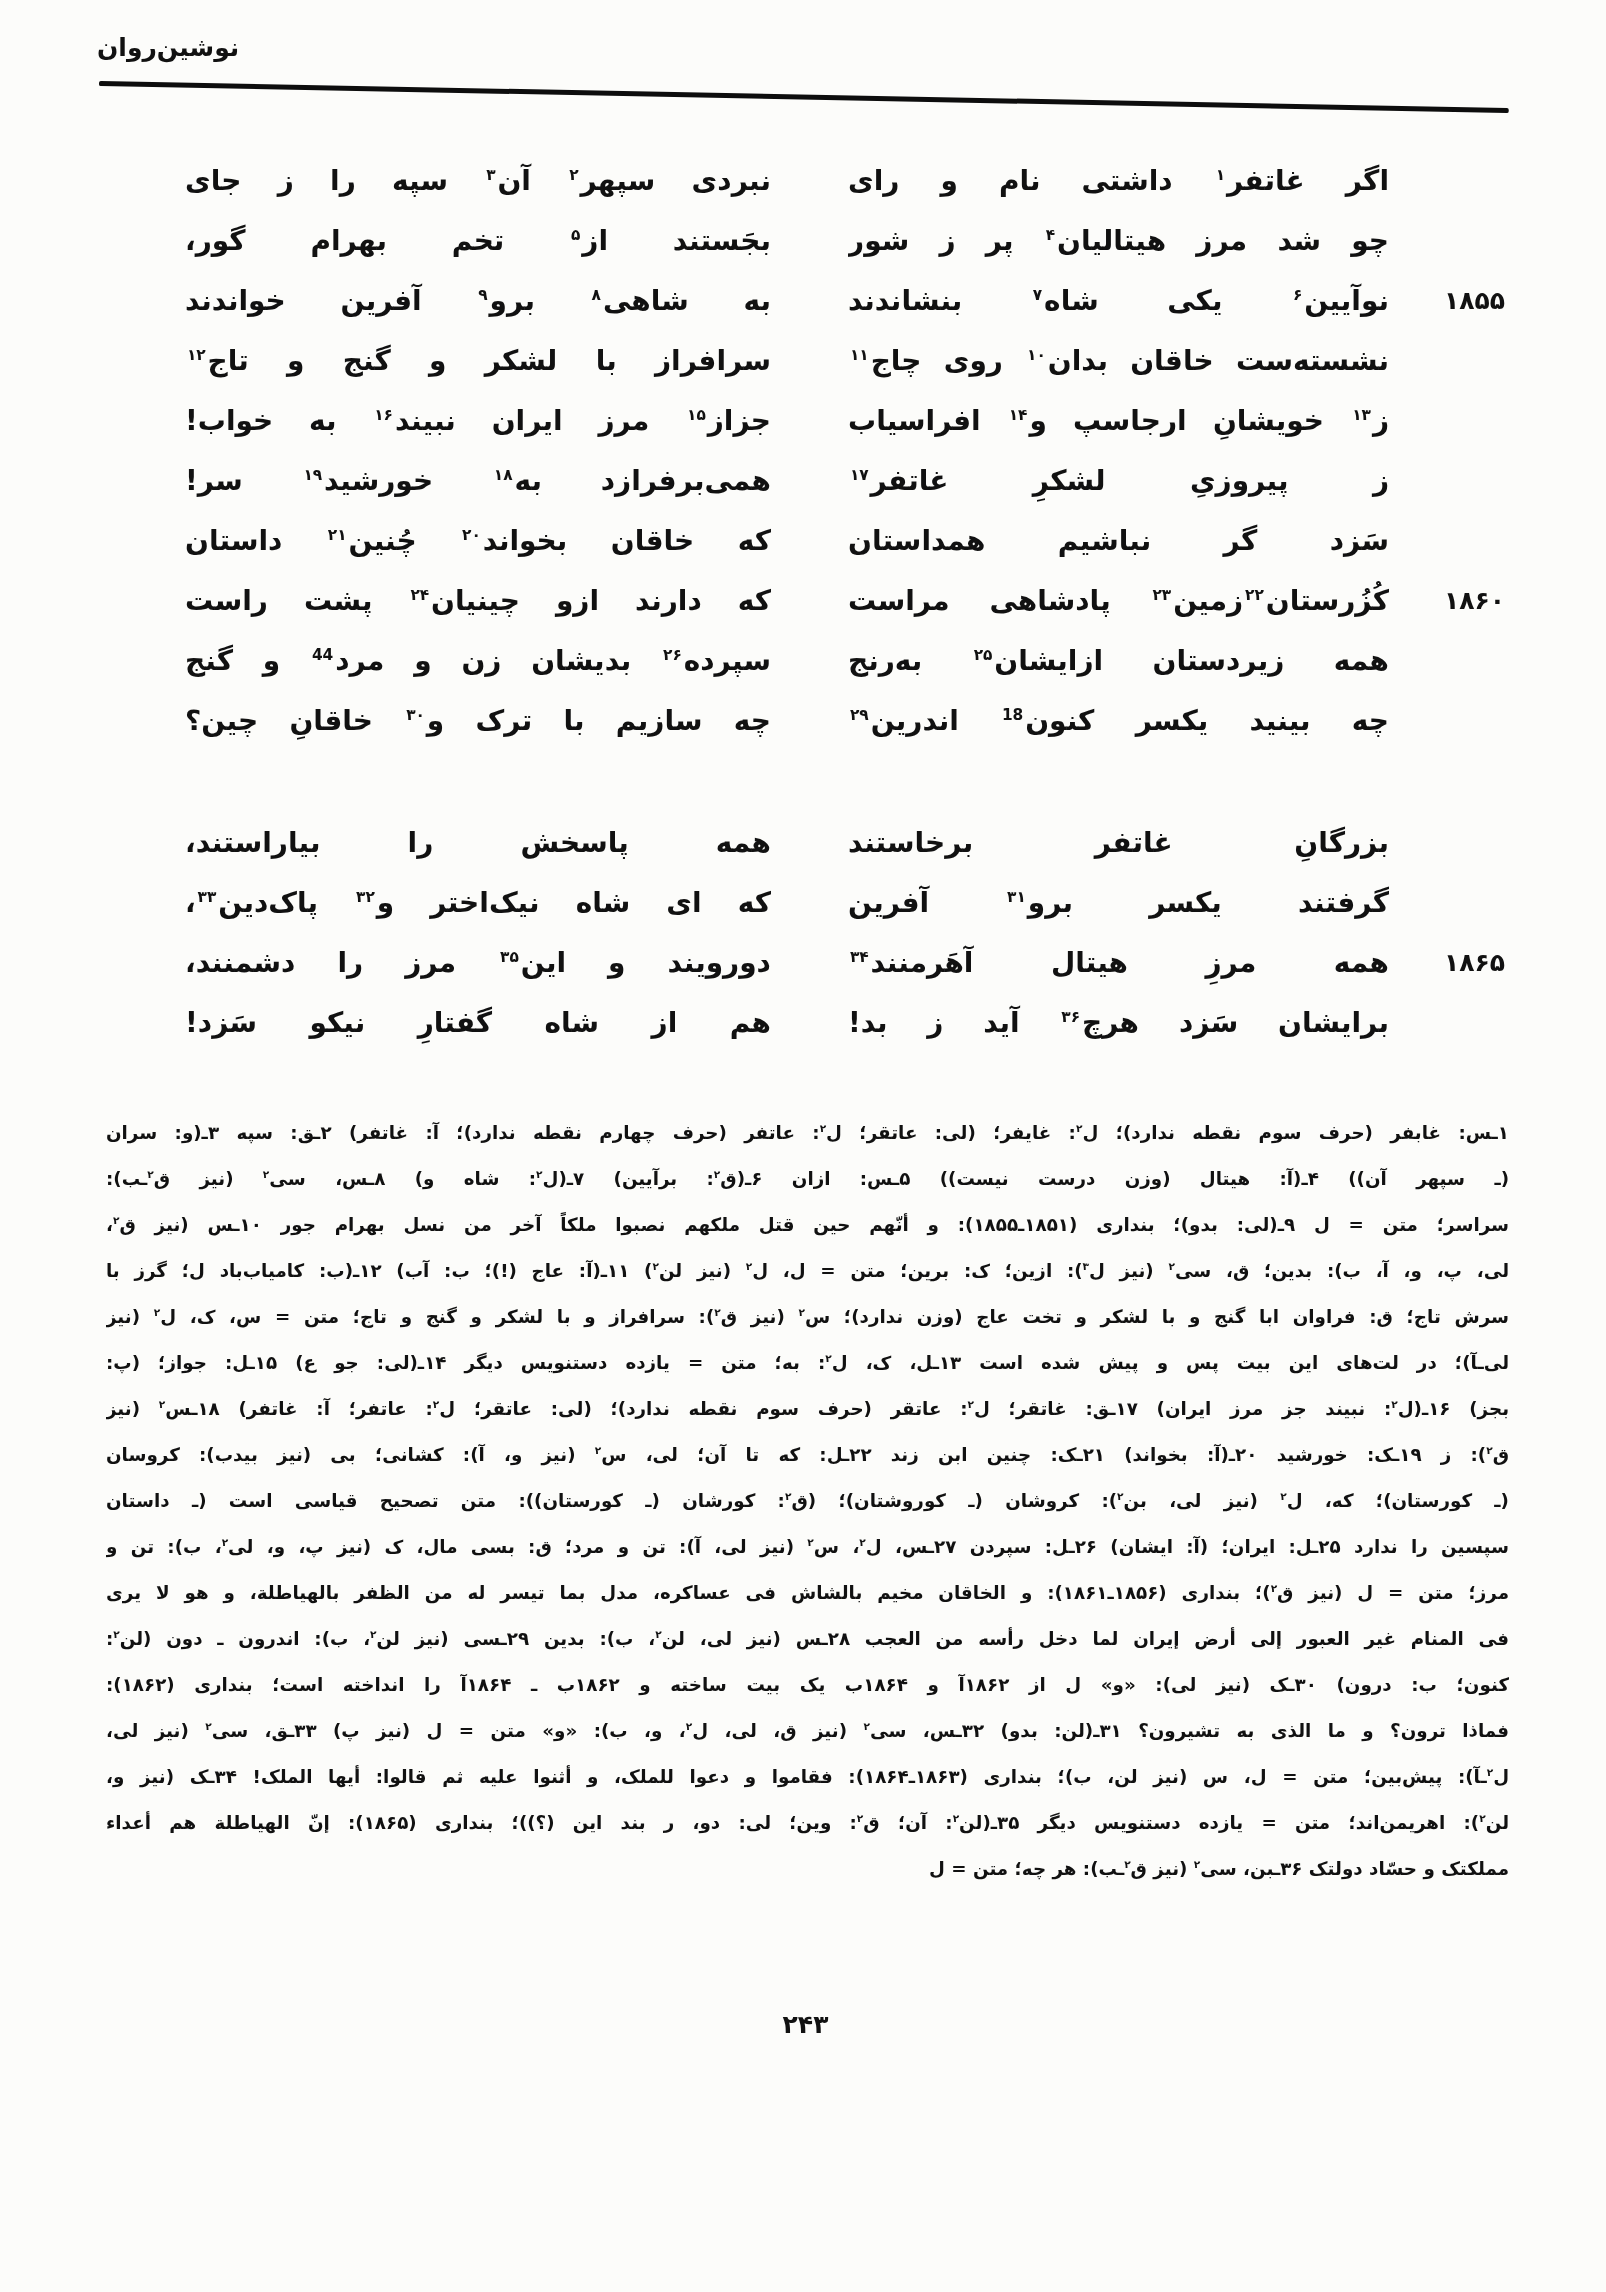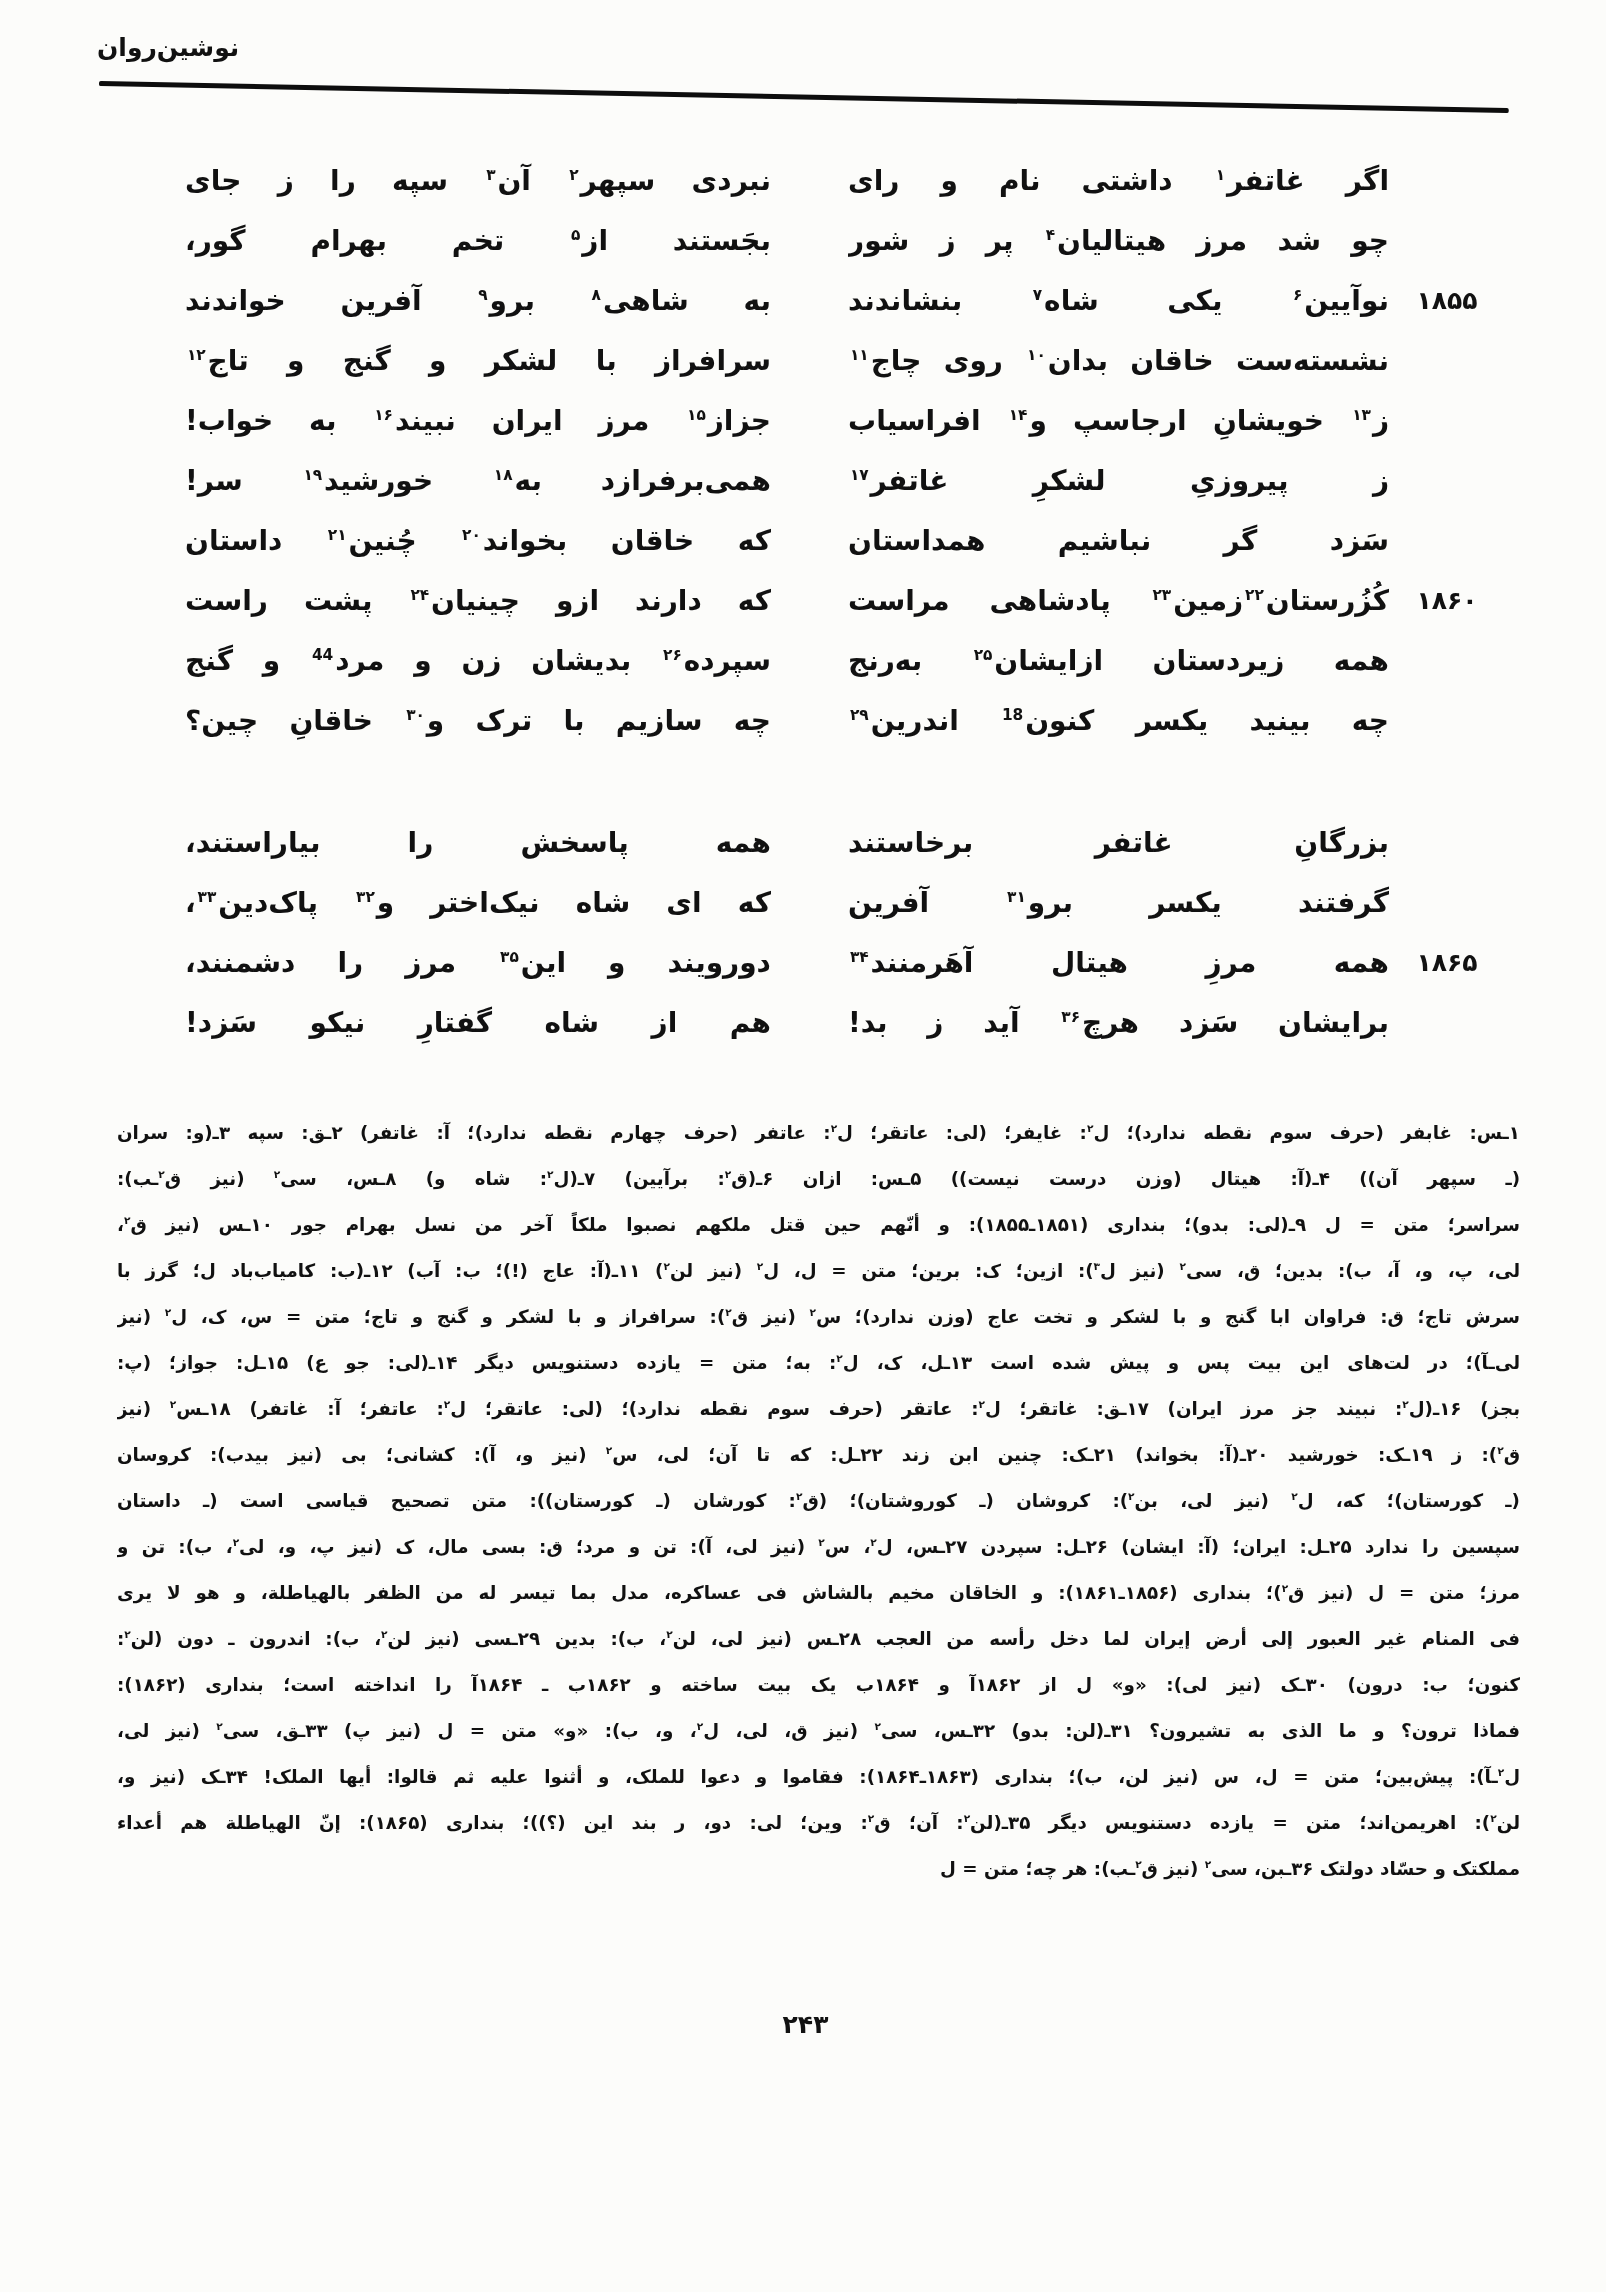--- a/index.html
+++ b/index.html
@@ -26,39 +26,39 @@
     transform:rotate(1.1deg);transform-origin:left center;
     border-radius:1.9px;
   }
   
   .poem{
     position:absolute;top:151px;right:102px;width:1320px;
     font-size:28px;font-weight:bold;line-height:60px;
   }
   .bayt-row{display:flex;height:60px;align-items:center;}
   .verse-num{
-    width:116px;flex:none;text-align:center;
+    width:116px;flex:none;text-align:right;
     font-size:25px;letter-spacing:1px;
   }
   .mesra{
     flex:none;overflow:hidden;white-space:nowrap;
     text-align:justify;
   }
   
   .mesra .inner{
     display:inline-flex;width:100%;
     justify-content:space-between;
   }
   .mesra-first{width:541px;}
   .mesra-second{width:586px;margin-right:77px;}
   .stanza-gap{height:62px;}
   .poem sup{font-size:15.4px;font-weight:bold;vertical-align:super;line-height:0;margin:0 1.9px;}
   
   .apparatus{
-    position:absolute;top:1110px;right:87px;width:1403px;
+    position:absolute;top:1110px;right:98px;width:1403px;
     font-size:18.3px;font-weight:bold;
     direction:rtl;
   }
   .fn-line{
     height:46px;line-height:46px;overflow:hidden;
     text-align:justify;text-align-last:justify;
     white-space:nowrap;
   }
   .fn-line.last{text-align-last:right;}
   .apparatus sup{font-size:10.6px;vertical-align:super;line-height:0;}

